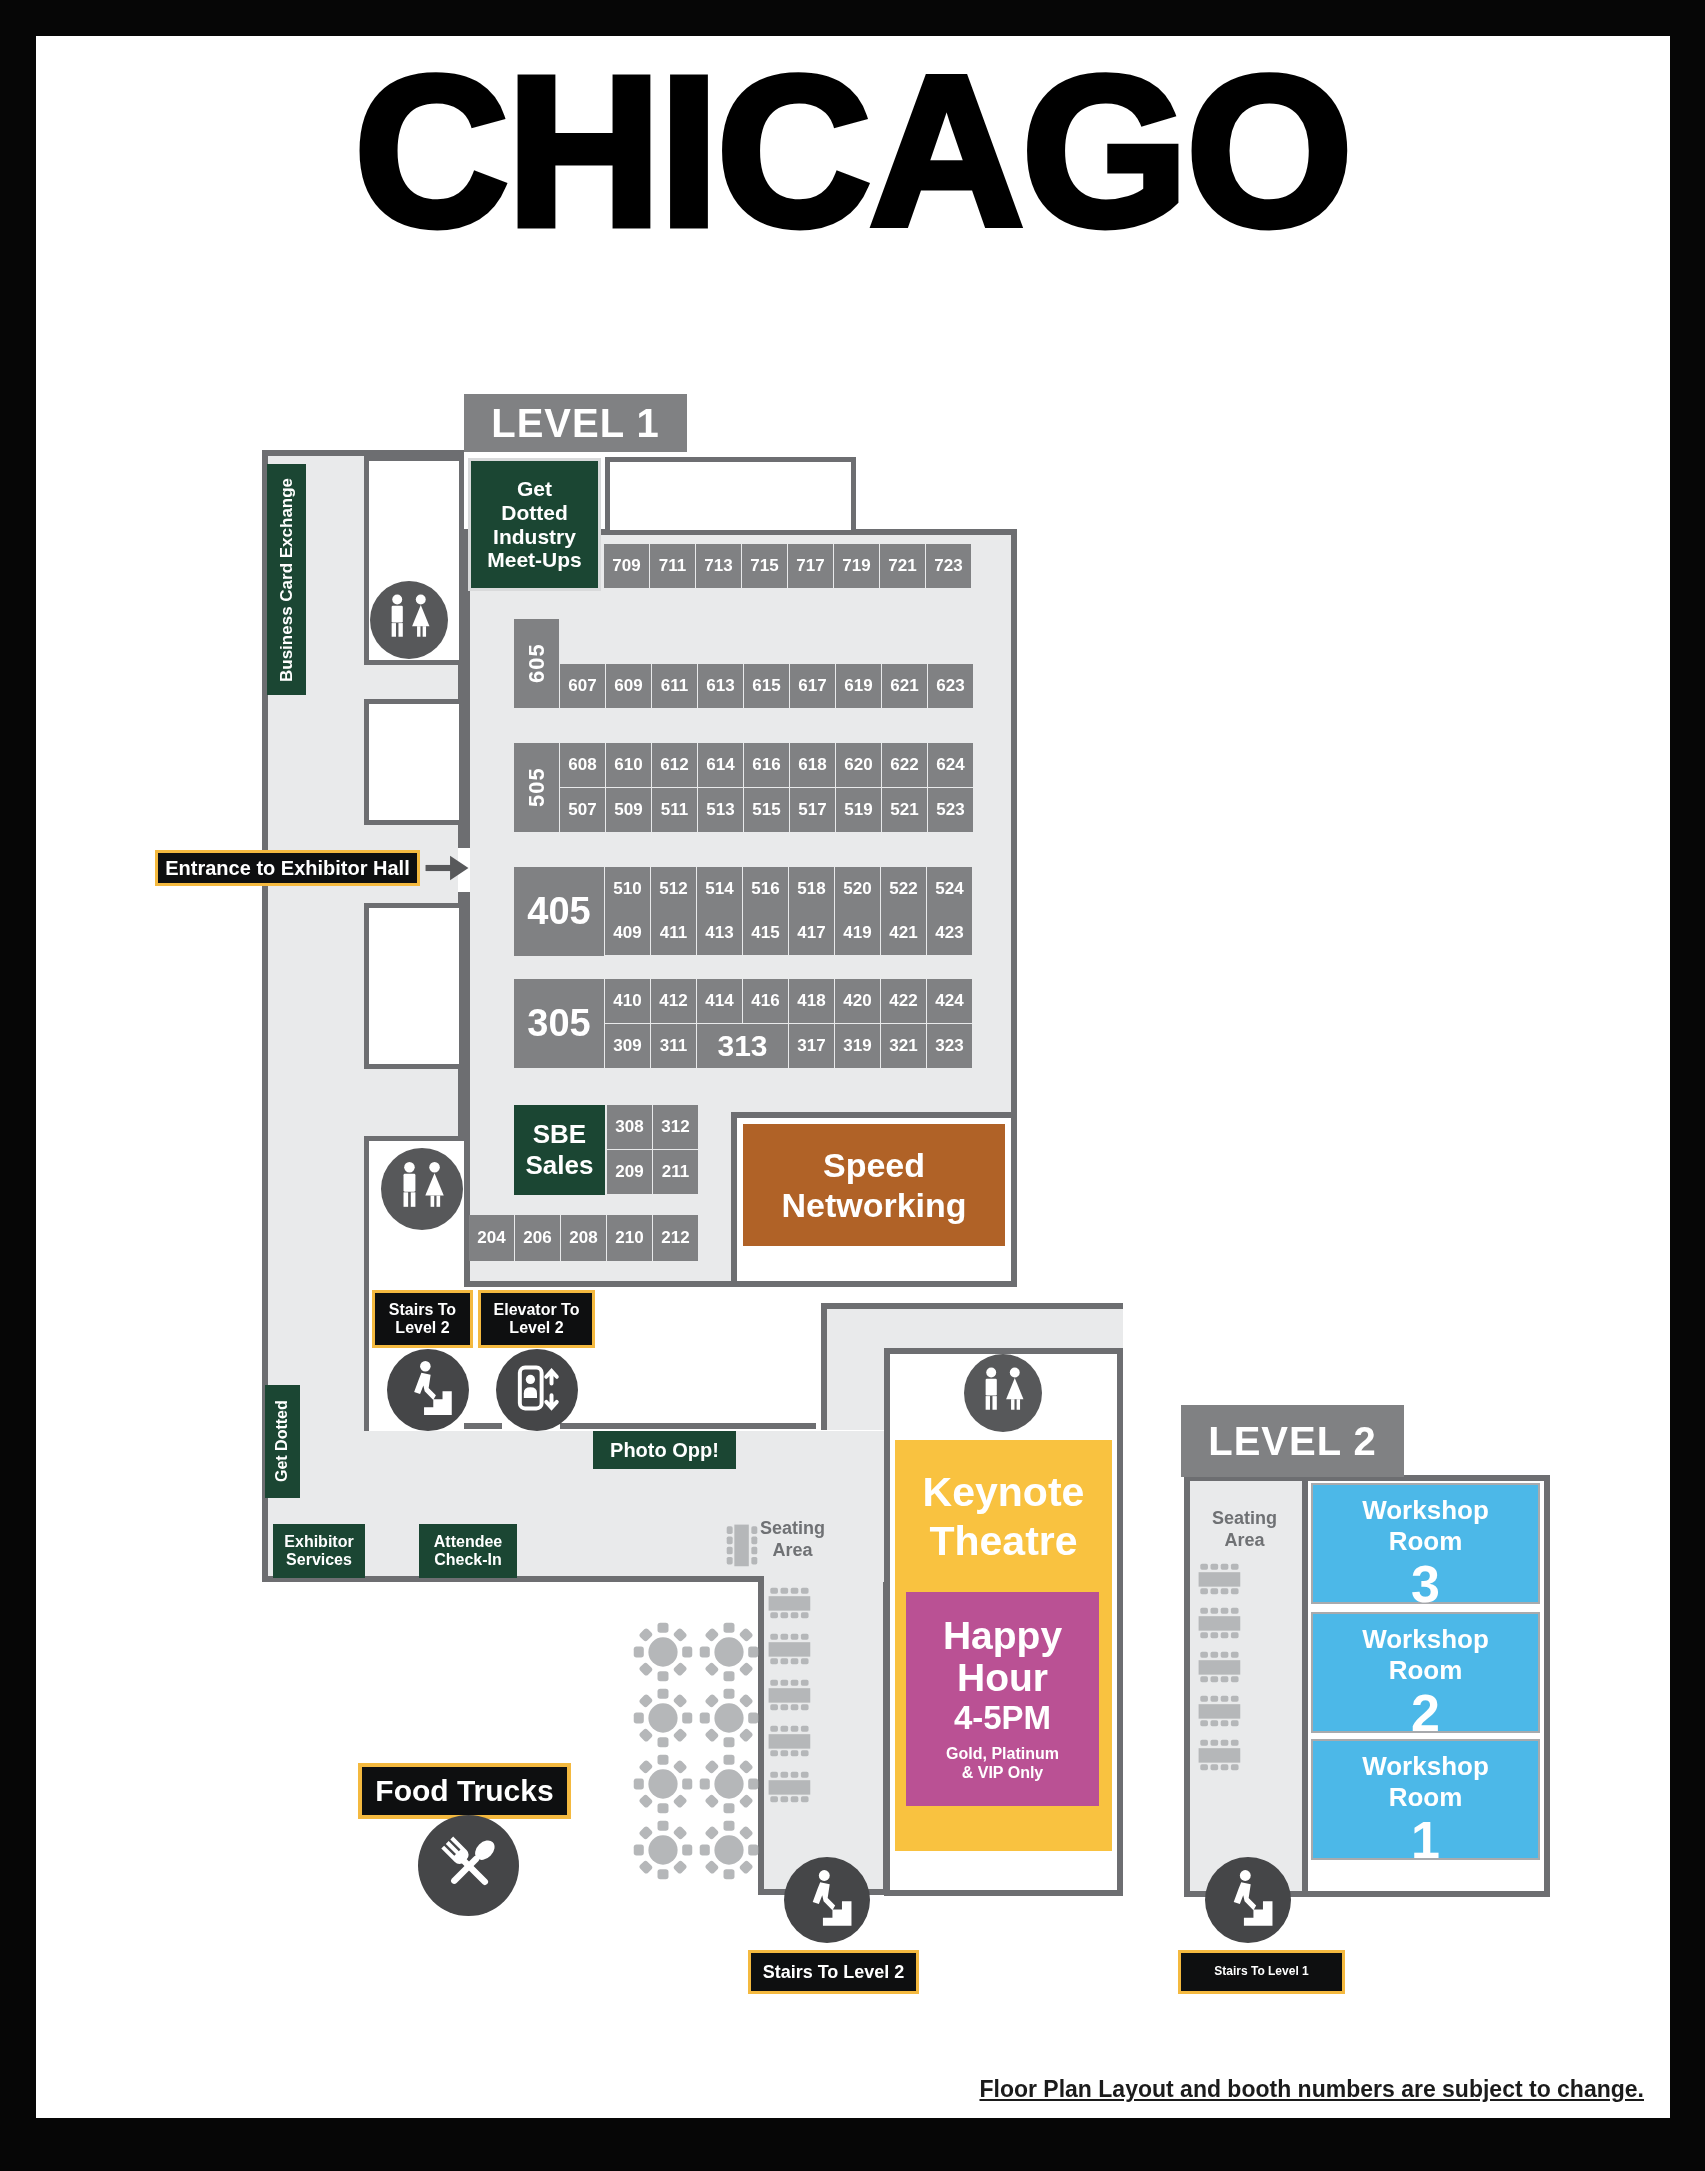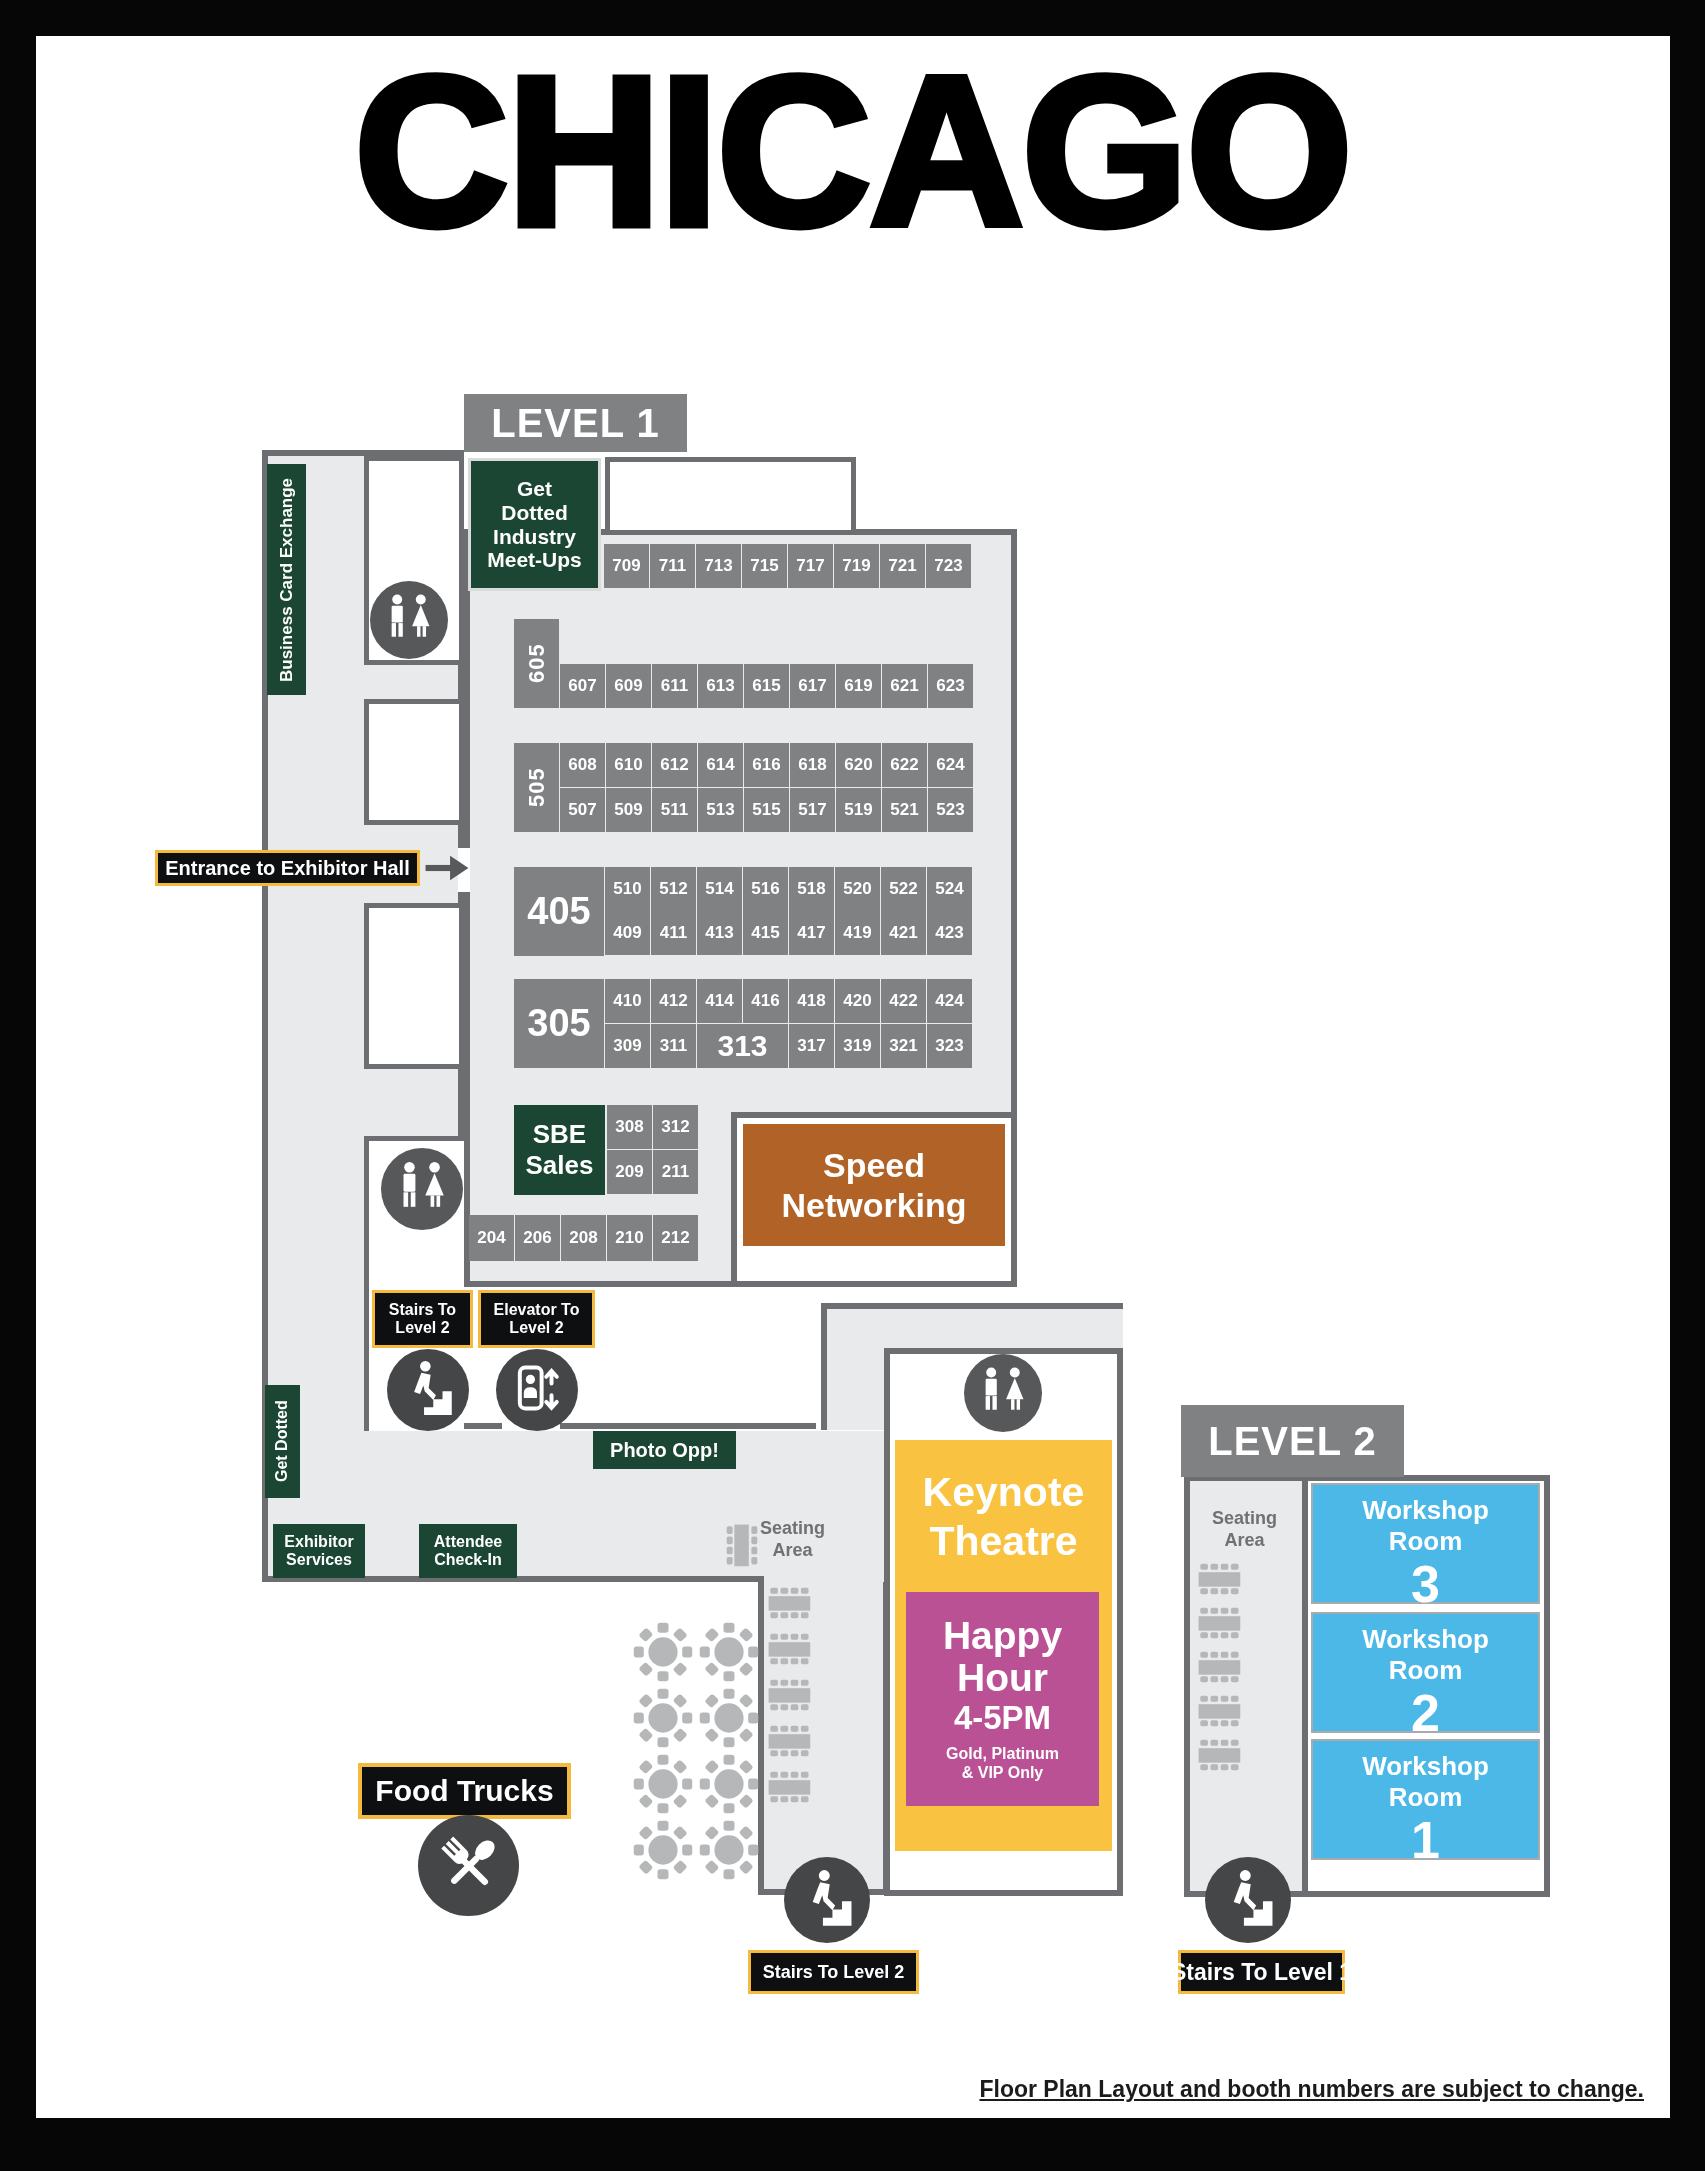--- a/index.html
+++ b/index.html
@@ -574,18 +574,18 @@
 
   <div class="abs circle dark" style="left:1205px;top:1857px;width:86px;height:86px;">
     <svg viewBox="0 0 100 100" width="68" height="68">
         <g fill="#fff">
           <circle cx="46" cy="14" r="8"></circle>
           <path d="M40 24 l14 3 -3 20 11 11 -4 7 -13-13 -2-9 -5 13 -9-3 7-19 z"></path>
           <path d="M30 88 h14 v-12 h14 v-12 h14 v-12 h14 v36 z"></path>
         </g>
       </svg>
   </div>
-  <div class="abs sign-black" style="left:1178px;top:1950px;width:167px;height:44px;font-size:23px;white-space:nowrap;">Stairs To Level 1</div>
+  <div class="abs sign-black" style="left:1178px;top:1950px;width:167px;height:44px;font-size:12px;white-space:nowrap;">Stairs To Level 1</div>
 
   <div class="abs footer" style="left:856px;top:2076px;width:788px;">Floor Plan Layout and booth numbers are subject to change.</div>
 
 </div>
 
 
 </body></html>

